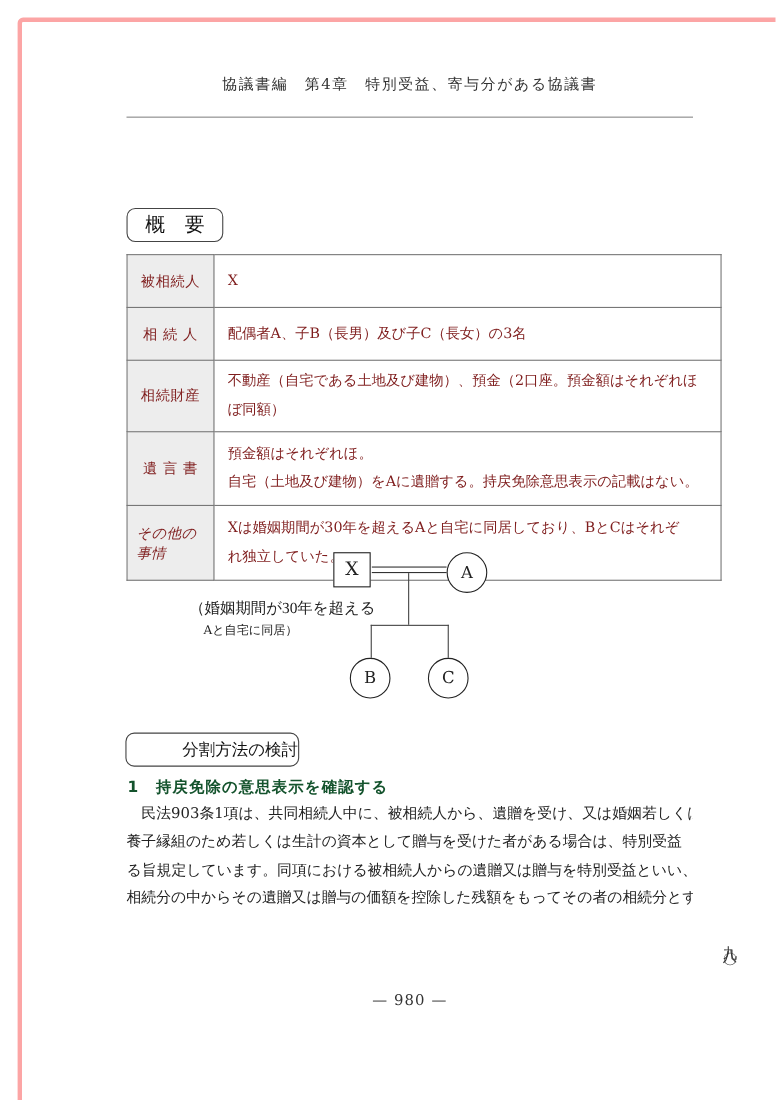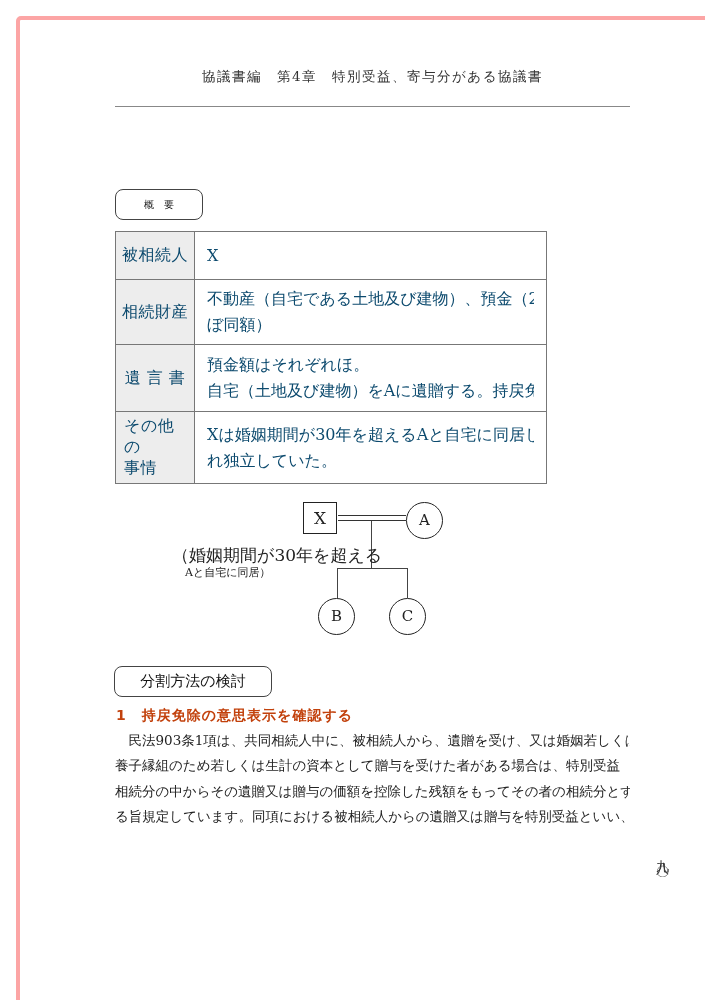--- a/index.html
+++ b/index.html
@@ -17,33 +17,33 @@
   .title{
     position:absolute;top:112px;left:93px;margin:0;
     font-family:"DejaVu Sans","Liberation Sans",sans-serif;
     font-size:21px;font-weight:bold;letter-spacing:0.5px;color:#111;white-space:nowrap;
   }
   .badge{
     position:absolute;border:1.5px solid #444;border-radius:8px;background:#fff;
     font-family:"DejaVu Sans","Liberation Sans",sans-serif;color:#111;
     text-align:center;white-space:nowrap;
   }
-  .badge-overview{left:95px;top:169px;width:86px;height:29px;line-height:29px;font-size:10px;}
-  .badge-method{left:94px;top:646px;width:156px;height:29px;line-height:29px;font-size:15px;}
+  .badge-overview{left:95px;top:169px;width:86px;height:29px;line-height:29px;font-size:18px;}
+  .badge-method{left:94px;top:646px;width:156px;height:29px;line-height:29px;font-size:15px;text-align:right;}
 
   table.overview-table{
-    position:absolute;left:95px;top:211px;width:432px;border-collapse:collapse;
-    font-size:16px;color:#0c4a6e;table-layout:fixed;
+    position:absolute;left:95px;top:211px;width:541px;border-collapse:collapse;
+    font-size:13px;color:#7f1d1d;table-layout:fixed;
   }
   .overview-table td{border:1px solid #777;vertical-align:middle;}
   .overview-table td.lbl{
     width:68px;background:#ededed;text-align:center;padding:4px 5px;
     letter-spacing:0.5px;
   }
-  .overview-table td.lbl.lbl-left{text-align:left;padding-left:8px;}
+  .overview-table td.lbl.lbl-left{text-align:left;padding-left:8px;font-style:italic;}
   .overview-table td.val{padding:4px 12px;}
   .overview-table .ln{white-space:nowrap;line-height:26px;overflow:hidden;}
   tr.r1 td{height:39px;} tr.r2 td{height:39px;}
   tr.r3 td{height:56px;} tr.r4 td{height:58px;} tr.r5 td{height:59px;}
 
   
   .dg-square{
     position:absolute;left:283px;top:482px;width:32px;height:30px;
     border:1.5px solid #222;text-align:center;line-height:30px;font-size:17px;background:#fff;
   }
@@ -53,27 +53,27 @@
   }
   .dg-a{left:386px;top:482px;}
   .dg-b{left:298px;top:578px;}
   .dg-c{left:369px;top:578px;}
   .dg-marriage{position:absolute;left:318px;top:495px;width:68px;height:4px;
     border-top:1.5px solid #333;border-bottom:1.5px solid #333;}
   .dg-stem{position:absolute;left:351px;top:501px;width:1px;height:47px;background:#444;}
   .dg-sib{position:absolute;left:317px;top:548px;width:71px;height:1px;background:#444;}
   .dg-drop{position:absolute;width:1px;height:30px;top:548px;background:#444;}
   .dg-drop-b{left:317px;} .dg-drop-c{left:387px;}
-  .dg-note1{position:absolute;left:152px;top:524px;font-size:17px;white-space:nowrap;}
+  .dg-note1{position:absolute;left:152px;top:524px;font-size:14px;white-space:nowrap;font-family:Liberation Serif, serif;}
   .dg-note2{position:absolute;left:165px;top:545px;font-size:11px;white-space:nowrap;}
 
   .section-heading{
     position:absolute;left:96px;top:687px;
     font-family:"DejaVu Sans","Liberation Sans",sans-serif;
-    font-size:14px;font-weight:600;letter-spacing:1px;color:#c2410c;white-space:nowrap;
+    font-size:14px;font-weight:600;letter-spacing:1px;color:#14532d;white-space:nowrap;
   }
   .body-par{
     position:absolute;left:95px;top:708px;width:515px;
     font-size:13.5px;line-height:25.3px;color:#222;
   }
   .body-par .pline{white-space:nowrap;overflow:hidden;}
 
   .folio-v{
     position:absolute;left:633px;top:829px;
     writing-mode:vertical-rl;text-orientation:upright;
@@ -93,20 +93,26 @@
   <div class="header-rule"></div>
 
   <div class="badge badge-overview">概　要</div>
 
   <table class="overview-table">
     <tbody>
         <tr class="r1">
       <td class="lbl">被相続人</td>
       <td class="val">
         <div class="ln">X</div>
+      </td>
+    </tr>
+    <tr class="r2">
+      <td class="lbl">相 続 人</td>
+      <td class="val">
+        <div class="ln">配偶者A、子B（長男）及び子C（長女）の3名</div>
       </td>
     </tr>
     <tr class="r3">
       <td class="lbl">相続財産</td>
       <td class="val">
         <div class="ln">不動産（自宅である土地及び建物）、預金（2口座。預金額はそれぞれほ</div>
         <div class="ln">ぼ同額）</div>
       </td>
     </tr>
     <tr class="r4">
@@ -140,19 +146,20 @@
   <div class="dg-circle dg-c">C</div>
   <div class="dg-note1">（婚姻期間が30年を超える</div>
   <div class="dg-note2">Aと自宅に同居）</div>
 
   <div class="badge badge-method">分割方法の検討</div>
   <div class="section-heading">1　持戻免除の意思表示を確認する</div>
 
   <div class="body-par">
     <div class="pline">　民法903条1項は、共同相続人中に、被相続人から、遺贈を受け、又は婚姻若しくは</div>
     <div class="pline">養子縁組のため若しくは生計の資本として贈与を受けた者がある場合は、特別受益</div>
+    <div class="pline">る旨規定しています。同項における被相続人からの遺贈又は贈与を特別受益といい、</div>
     <div class="pline">相続分の中からその遺贈又は贈与の価額を控除した残額をもってその者の相続分とす</div>
-    <div class="pline">る旨規定しています。同項における被相続人からの遺贈又は贈与を特別受益といい、</div>
   </div>
 
   <div class="folio-v">九八〇</div>
+  <div class="page-num">— 980 —</div>
 
 </div>
 
 </body></html>

